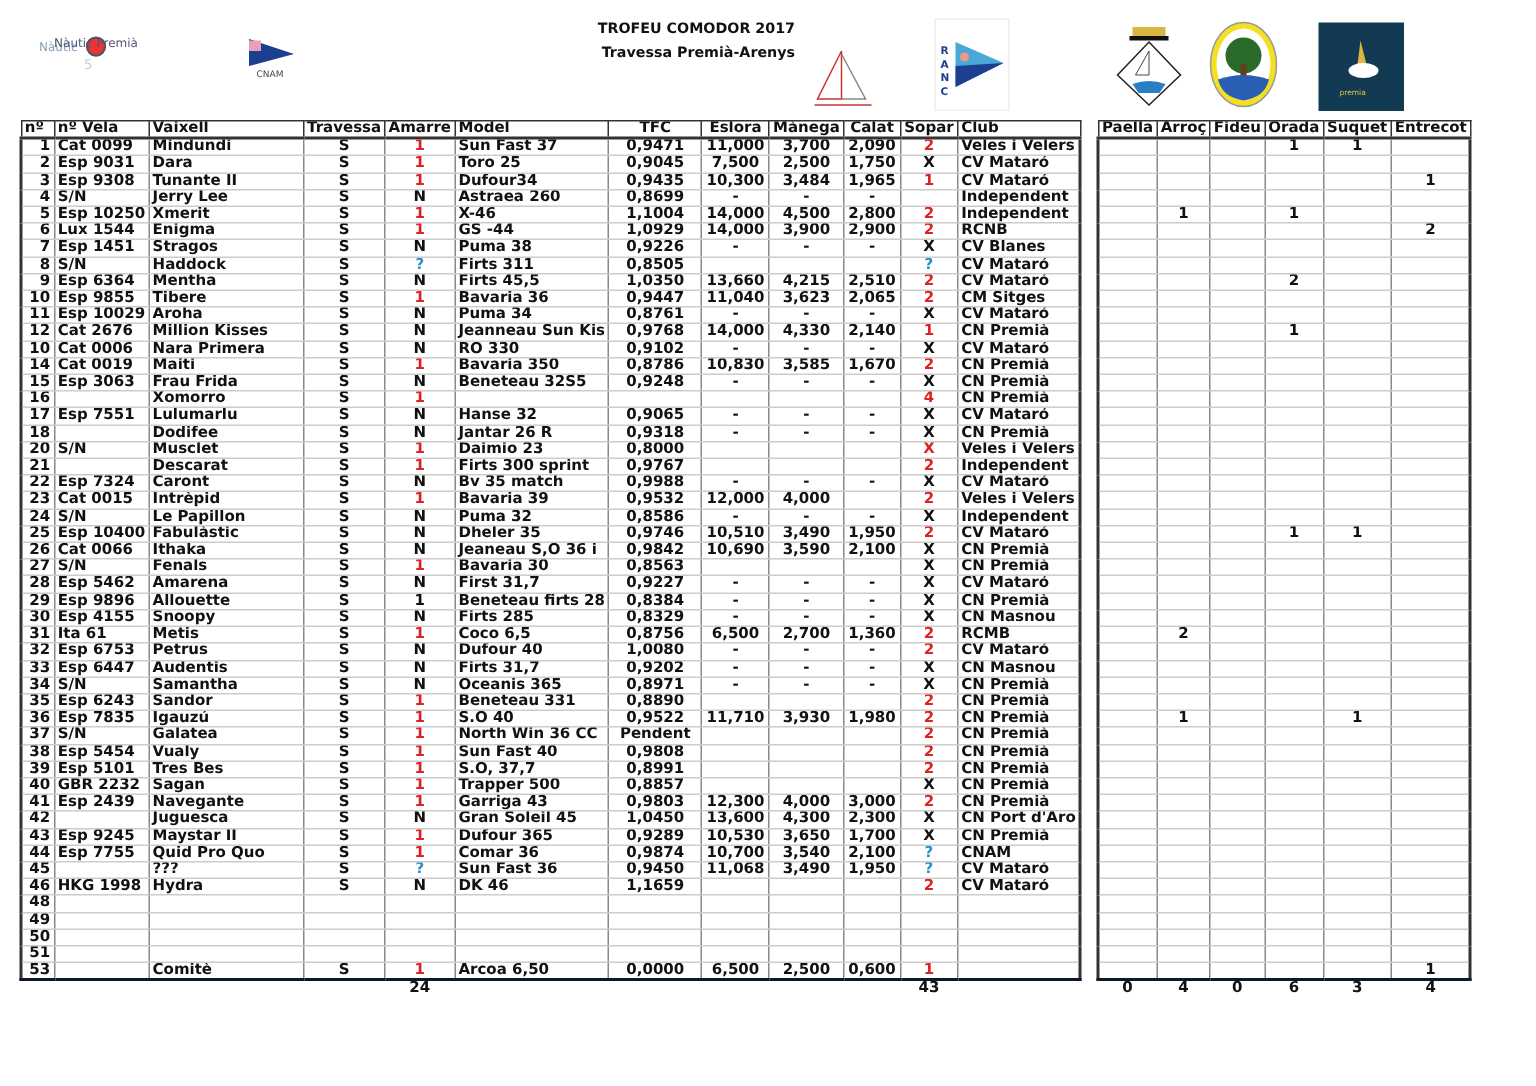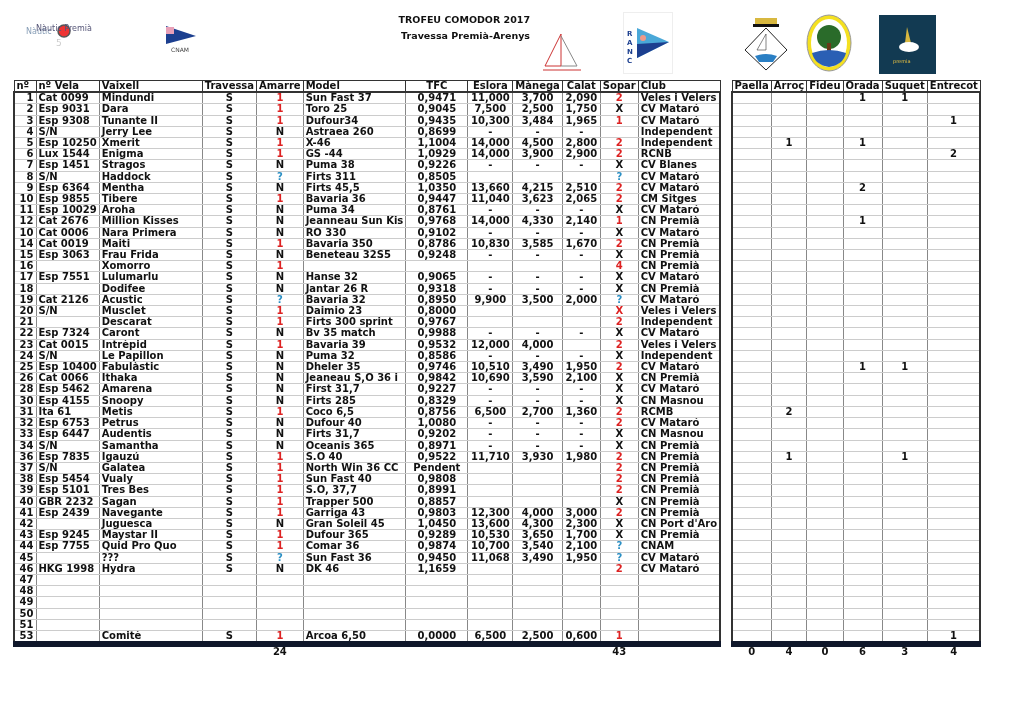--- a/index.html
+++ b/index.html
@@ -7,21 +7,21 @@
   .logo{position:absolute;display:flex;align-items:center;justify-content:center;font-size:8px;}
   #title-block{position:absolute;left:330px;top:12px;width:200px;text-align:right;font-weight:bold;font-size:9.5px;line-height:16px;}
   #sheet{position:absolute;left:13px;top:80px;border-collapse:collapse;font-size:10px;font-weight:bold;table-layout:fixed;}
   #sheet td,#sheet th{border-left:1px solid #888;border-right:1px solid #888;border-bottom:1px solid #ccc;padding:0 2px;height:10.2px;line-height:10.2px;white-space:nowrap;overflow:hidden;}
   #sheet th{border:1px solid #333;border-bottom:2px solid #333;font-weight:bold;text-align:left;}
   #sheet th.c{text-align:center;margin-left:13px;}
   .r{text-align:right;} .c{text-align:center;}
   .red{color:#d22;} .blue{color:#2a8fc4;}
   .gap{border:none !important;width:6px;}
   #sheet tr.totals td{border:none;border-top:2px solid #333;}
-  #sheet tr.last td{border-bottom:6px solid #0f172a;}
+  #sheet tr.last td{border-bottom:2px solid #0f172a;}
   .outer-l{border-left:2px solid #333 !important;}
   .outer-r{border-right:2px solid #333 !important;}
 </style>
 </head>
 <body>
 
 <div class="logo" style="left:24px;top:18px;width:80px;height:30px;">
   <svg width="80" height="30">
     <text x="2" y="16" font-size="8" fill="#8aa0b8" font-family="DejaVu Sans, sans-serif">Nàutic</text>
     <circle cx="40" cy="13" r="6" fill="#e33" stroke="#555" stroke-width="1.5"></circle>
@@ -502,41 +502,20 @@
         <td class="outer-r">CN Premià</td>
         <td class="gap"></td>
         <td class="c outer-l"></td>
         <td class="c"></td>
         <td class="c"></td>
         <td class="c"></td>
         <td class="c"></td>
         <td class="c outer-r"></td>
       </tr>
       <tr>
-        <td class="r outer-l">19</td>
-        <td class="">Cat 2126</td>
-        <td class="">Acustic</td>
-        <td class="c">S</td>
-        <td class="c blue">?</td>
-        <td class="">Bavaria 32</td>
-        <td class="c">0,8950</td>
-        <td class="c">9,900</td>
-        <td class="c">3,500</td>
-        <td class="c">2,000</td>
-        <td class="c blue">?</td>
-        <td class="outer-r">CV Mataró</td>
-        <td class="gap"></td>
-        <td class="c outer-l"></td>
-        <td class="c"></td>
-        <td class="c"></td>
-        <td class="c"></td>
-        <td class="c"></td>
-        <td class="c outer-r"></td>
-      </tr>
-      <tr>
         <td class="r outer-l">20</td>
         <td class="">S/N</td>
         <td class="">Musclet</td>
         <td class="c">S</td>
         <td class="c red">1</td>
         <td class="">Daimio 23</td>
         <td class="c">0,8000</td>
         <td class="c"></td>
         <td class="c"></td>
         <td class="c"></td>
@@ -670,32 +649,74 @@
         <td class="outer-r">CN Premià</td>
         <td class="gap"></td>
         <td class="c outer-l"></td>
         <td class="c"></td>
         <td class="c"></td>
         <td class="c"></td>
         <td class="c"></td>
         <td class="c outer-r"></td>
       </tr>
       <tr>
+        <td class="r outer-l">27</td>
+        <td class="">S/N</td>
+        <td class="">Fenals</td>
+        <td class="c">S</td>
+        <td class="c red">1</td>
+        <td class="">Bavaria 30</td>
+        <td class="c">0,8563</td>
+        <td class="c"></td>
+        <td class="c"></td>
+        <td class="c"></td>
+        <td class="c">X</td>
+        <td class="outer-r">CN Premià</td>
+        <td class="gap"></td>
+        <td class="c outer-l"></td>
+        <td class="c"></td>
+        <td class="c"></td>
+        <td class="c"></td>
+        <td class="c"></td>
+        <td class="c outer-r"></td>
+      </tr>
+      <tr>
         <td class="r outer-l">28</td>
         <td class="">Esp 5462</td>
         <td class="">Amarena</td>
         <td class="c">S</td>
         <td class="c">N</td>
         <td class="">First 31,7</td>
         <td class="c">0,9227</td>
         <td class="c">-</td>
         <td class="c">-</td>
         <td class="c">-</td>
         <td class="c">X</td>
         <td class="outer-r">CV Mataró</td>
+        <td class="gap"></td>
+        <td class="c outer-l"></td>
+        <td class="c"></td>
+        <td class="c"></td>
+        <td class="c"></td>
+        <td class="c"></td>
+        <td class="c outer-r"></td>
+      </tr>
+      <tr>
+        <td class="r outer-l">29</td>
+        <td class="">Esp 9896</td>
+        <td class="">Allouette</td>
+        <td class="c">S</td>
+        <td class="c">1</td>
+        <td class="">Beneteau firts 28</td>
+        <td class="c">0,8384</td>
+        <td class="c">-</td>
+        <td class="c">-</td>
+        <td class="c">-</td>
+        <td class="c">X</td>
+        <td class="outer-r">CN Premià</td>
         <td class="gap"></td>
         <td class="c outer-l"></td>
         <td class="c"></td>
         <td class="c"></td>
         <td class="c"></td>
         <td class="c"></td>
         <td class="c outer-r"></td>
       </tr>
       <tr>
         <td class="r outer-l">30</td>
@@ -786,20 +807,41 @@
         <td class="">S/N</td>
         <td class="">Samantha</td>
         <td class="c">S</td>
         <td class="c">N</td>
         <td class="">Oceanis 365</td>
         <td class="c">0,8971</td>
         <td class="c">-</td>
         <td class="c">-</td>
         <td class="c">-</td>
         <td class="c">X</td>
+        <td class="outer-r">CN Premià</td>
+        <td class="gap"></td>
+        <td class="c outer-l"></td>
+        <td class="c"></td>
+        <td class="c"></td>
+        <td class="c"></td>
+        <td class="c"></td>
+        <td class="c outer-r"></td>
+      </tr>
+      <tr>
+        <td class="r outer-l">35</td>
+        <td class="">Esp 6243</td>
+        <td class="">Sandor</td>
+        <td class="c">S</td>
+        <td class="c red">1</td>
+        <td class="">Beneteau 331</td>
+        <td class="c">0,8890</td>
+        <td class="c"></td>
+        <td class="c"></td>
+        <td class="c"></td>
+        <td class="c red">2</td>
         <td class="outer-r">CN Premià</td>
         <td class="gap"></td>
         <td class="c outer-l"></td>
         <td class="c"></td>
         <td class="c"></td>
         <td class="c"></td>
         <td class="c"></td>
         <td class="c outer-r"></td>
       </tr>
       <tr>
@@ -1018,41 +1060,20 @@
         <td class="">Hydra</td>
         <td class="c">S</td>
         <td class="c">N</td>
         <td class="">DK 46</td>
         <td class="c">1,1659</td>
         <td class="c"></td>
         <td class="c"></td>
         <td class="c"></td>
         <td class="c red">2</td>
         <td class="outer-r">CV Mataró</td>
-        <td class="gap"></td>
-        <td class="c outer-l"></td>
-        <td class="c"></td>
-        <td class="c"></td>
-        <td class="c"></td>
-        <td class="c"></td>
-        <td class="c outer-r"></td>
-      </tr>
-      <tr>
-        <td class="r outer-l">47</td>
-        <td class=""></td>
-        <td class=""></td>
-        <td class="c"></td>
-        <td class="c"></td>
-        <td class=""></td>
-        <td class="c"></td>
-        <td class="c"></td>
-        <td class="c"></td>
-        <td class="c"></td>
-        <td class="c"></td>
-        <td class="outer-r"></td>
         <td class="gap"></td>
         <td class="c outer-l"></td>
         <td class="c"></td>
         <td class="c"></td>
         <td class="c"></td>
         <td class="c"></td>
         <td class="c outer-r"></td>
       </tr>
       <tr>
         <td class="r outer-l">48</td>

